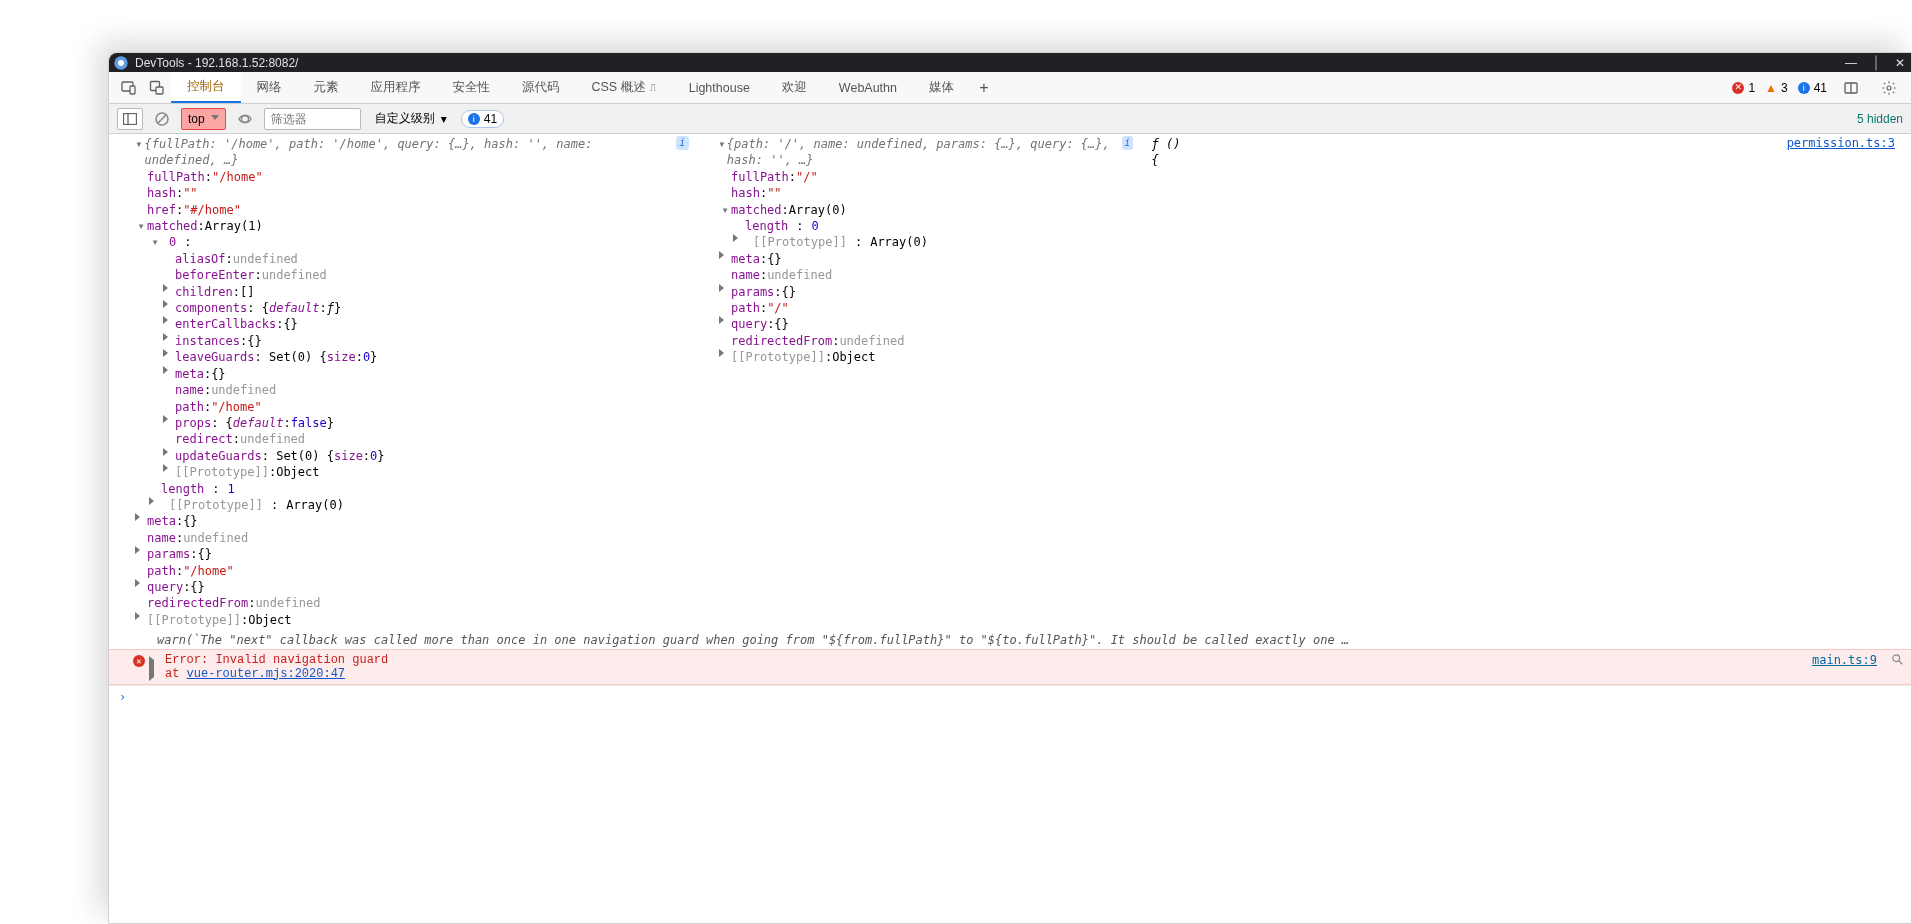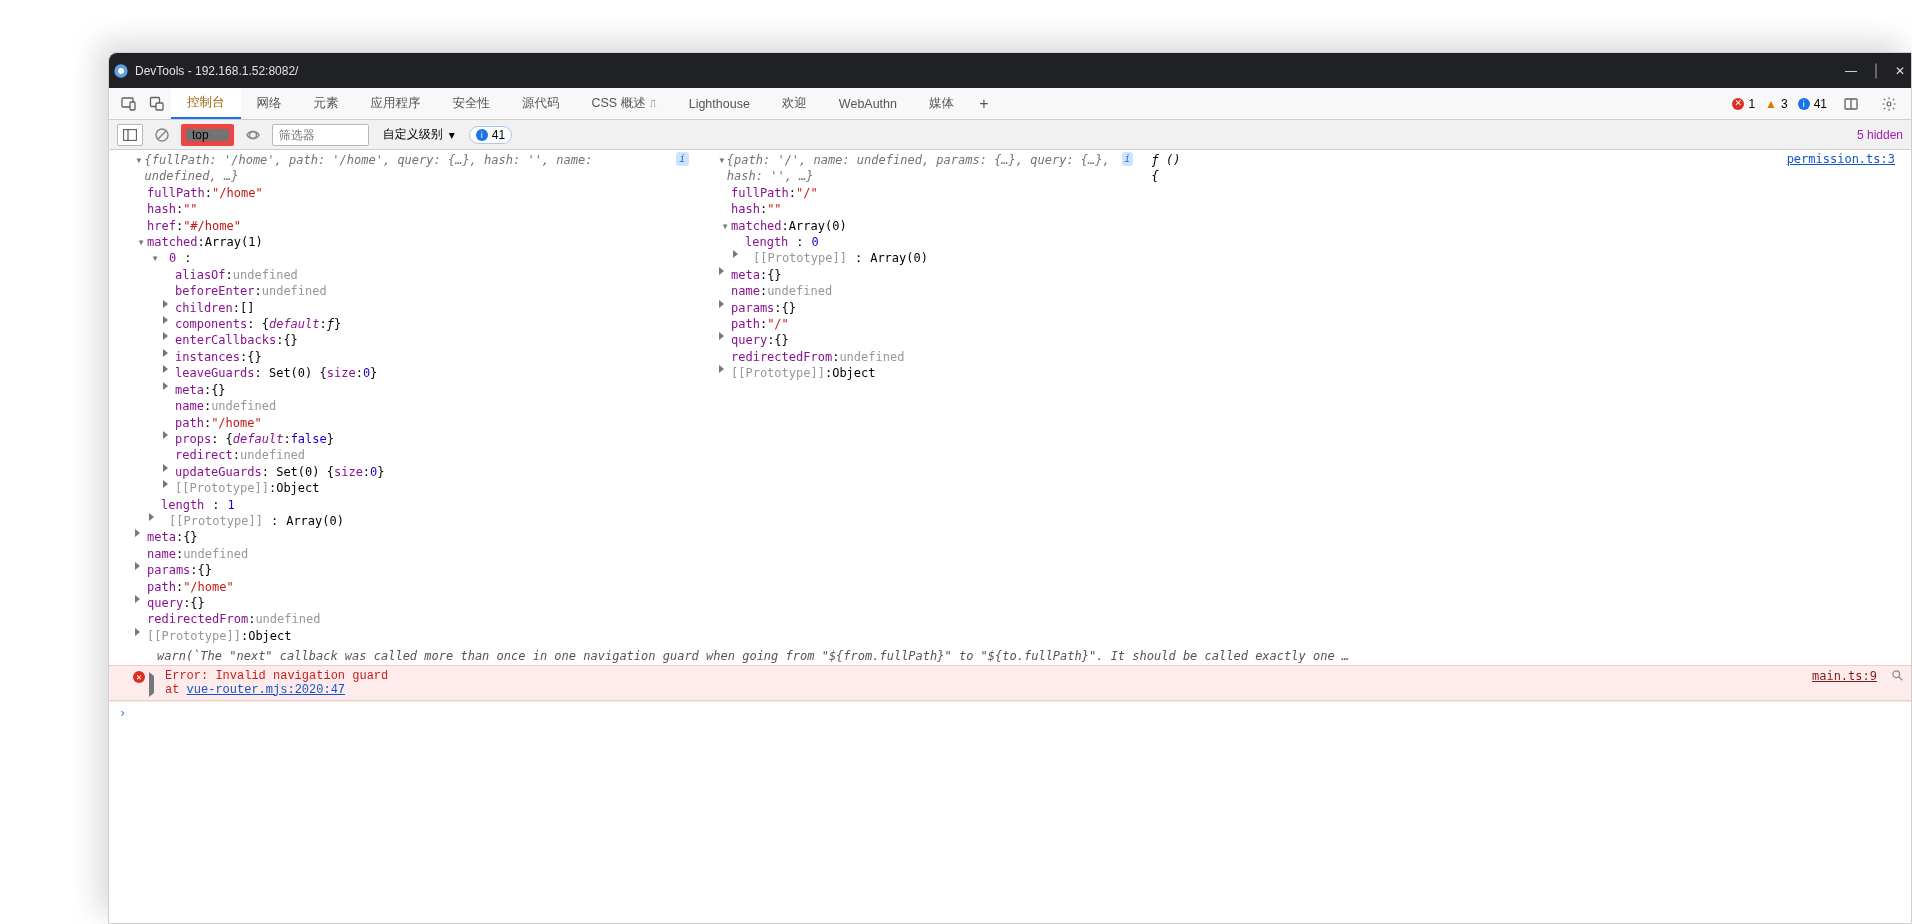--- a/index.html
+++ b/index.html
@@ -1,20 +1,20 @@
 <!DOCTYPE html>
 <html><head>
 <meta charset="utf-8">
 <style>
   * { box-sizing: border-box; margin: 0; padding: 0; }
   html, body { width: 1912px; height: 924px; background: #fff; font-family: "Segoe UI", Arial, sans-serif; font-size: 12px; overflow: hidden; }
   .stage { position: absolute; left: 108px; top: 52px; right: 0; bottom: 0; background: #fff; border-top-left-radius: 8px; box-shadow: -10px -10px 30px rgba(0,0,0,0.15); display: flex; flex-direction: column; border: 1px solid #d0d0d0; }
 
   
-  .titlebar { height: 35px; background: #202124; color: #e0e0e0; display: flex; align-items: center; padding: 0 6px 0 4px; font-size: 12px; border-top-left-radius: 8px; }
+  .titlebar { height: 19px; background: #202124; color: #e0e0e0; display: flex; align-items: center; padding: 0 6px 0 4px; font-size: 12px; border-top-left-radius: 8px; }
   .titlebar .appicon { width: 16px; height: 16px; margin-right: 6px; display:flex; align-items:center; justify-content:center; }
   .titlebar .appicon svg { width:16px; height:16px; }
   .titlebar .wincontrols { margin-left: auto; display: flex; gap: 18px; align-items: center; }
   .titlebar .wincontrols span { color: #e0e0e0; cursor: default; }
 
   
   .tabs { height: 32px; border-bottom: 1px solid #cfcfcf; display: flex; align-items: stretch; padding-left: 6px; background: #f8f8f8; }
   .ticon { width: 28px; display:flex; align-items:center; justify-content:center; color:#555; }
   .tabs .t { padding: 0 16px; display:flex; align-items:center; color:#555; font-size:12.5px; cursor: default; gap:4px;}
   .tabs .t.active { color:#a16207; border-bottom: 2px solid #1a73e8; background:#fff;}
@@ -22,23 +22,23 @@
   .tabs .rt { display:flex; align-items:center; gap:10px; padding-right:8px; }
   .pill { display:inline-flex; align-items:center; gap:4px; font-size:12px; }
   .dot-err { width:12px; height:12px; border-radius:50%; background:#d93025; color:#fff; display:inline-flex; align-items:center; justify-content:center; font-size:9px; line-height:1;}
   .tri-warn { color:#e37400; font-size:12px; }
   .dot-info { width:12px; height:12px; border-radius:50%; background:#1a73e8; color:#fff; display:inline-flex; align-items:center; justify-content:center; font-size:9px;}
 
   
   .toolbar { height: 30px; border-bottom: 1px solid #cfcfcf; display:flex; align-items:center; padding: 0 8px; gap: 8px; background:#f1f1f1; }
   .toolbar .box { width:26px; height:22px; border:1px solid #b9b9b9; border-radius:2px; background:#fff; display:flex; align-items:center; justify-content:center; color:#666;}
   .toolbar .nob { width:22px; height:22px; display:flex; align-items:center; justify-content:center; color:#666;}
-  .toolbar .sel { border:5px solid #ef4444; border-radius:2px; background:#737373; height:22px; display:flex; align-items:center; padding:0 6px; gap:6px;}
+  .toolbar .sel { border:1px solid #ef4444; border-radius:2px; background:#fca5a5; height:22px; display:flex; align-items:center; padding:0 6px; gap:6px;}
   .toolbar input.filter { border:1px solid #b9b9b9; border-radius:2px; height:22px; width:97px; padding:0 6px; font-size:12px; }
-  .toolbar .right { margin-left:auto; color:#a21caf; }
+  .toolbar .right { margin-left:auto; color:#0f766e; }
   .badge41 { border:1px solid #aac7ee; background:#fff; border-radius:10px; padding:1px 6px; display:inline-flex; align-items:center; gap:4px;}
 
   
   .console { flex:1; overflow:hidden; font-family: Menlo, Consolas, monospace; font-size:12px; position:relative; }
   .msg { display:flex; padding: 2px 8px 4px 24px; border-bottom: none; }
   .cols { display:flex; flex:1; gap:24px; }
   .col { flex:0 0 auto; }
   .left-col { width: 560px; }
   .right-col { width: 470px; }
   .srcLink { margin-left:auto; color:#1155cc; text-decoration:underline; cursor:pointer; white-space:nowrap; padding-right:8px; align-self:flex-start;}
@@ -54,21 +54,21 @@
   .indent2 { padding-left: 28px; gap: 8px; }
   .indent3 { padding-left: 42px; }
   .infoI { width:14px; height:14px; border-radius:3px; background:#cfe2ff; color:#1a73e8; display:inline-flex; align-items:center; justify-content:center; font-size:10px; font-style:italic; margin:0 4px; }
 
   .warnline { font-style: italic; color:#555; padding-left: 48px; line-height:16.4px; }
 
   .errblock { background:#fdeceb; border-top:1px solid #f6c8c4; border-bottom:1px solid #f6c8c4; padding:3px 8px 3px 24px; display:flex; }
   .errblock .eicon { width:14px; color:#d93025; }
   .errblock .ebody { color:#c5221f; font-family: Liberation Mono, monospace; }
   .errblock a { color:#1155cc; text-decoration:underline; }
-  .errblock .srcLink { color:#7f1d1d; }
+  .errblock .srcLink { color:#0369a1; }
 
   .promptrow { height:24px; display:flex; align-items:center; padding-left:10px; color:#1a73e8; border-top:1px solid #eee; }
 
   .carrot { display:inline-block; width:0; height:0; border-left:4px solid transparent; border-right:4px solid transparent; border-top:5px solid #777; transform: translateY(-1px);}
   .carrotR { border-top:4px solid transparent; border-bottom:4px solid transparent; border-left:5px solid #777; border-right:none;}
   .sq { width:10px; height:10px; border:1.5px solid #666; border-radius:2px; }
 </style>
 </head>
 <body>
 

